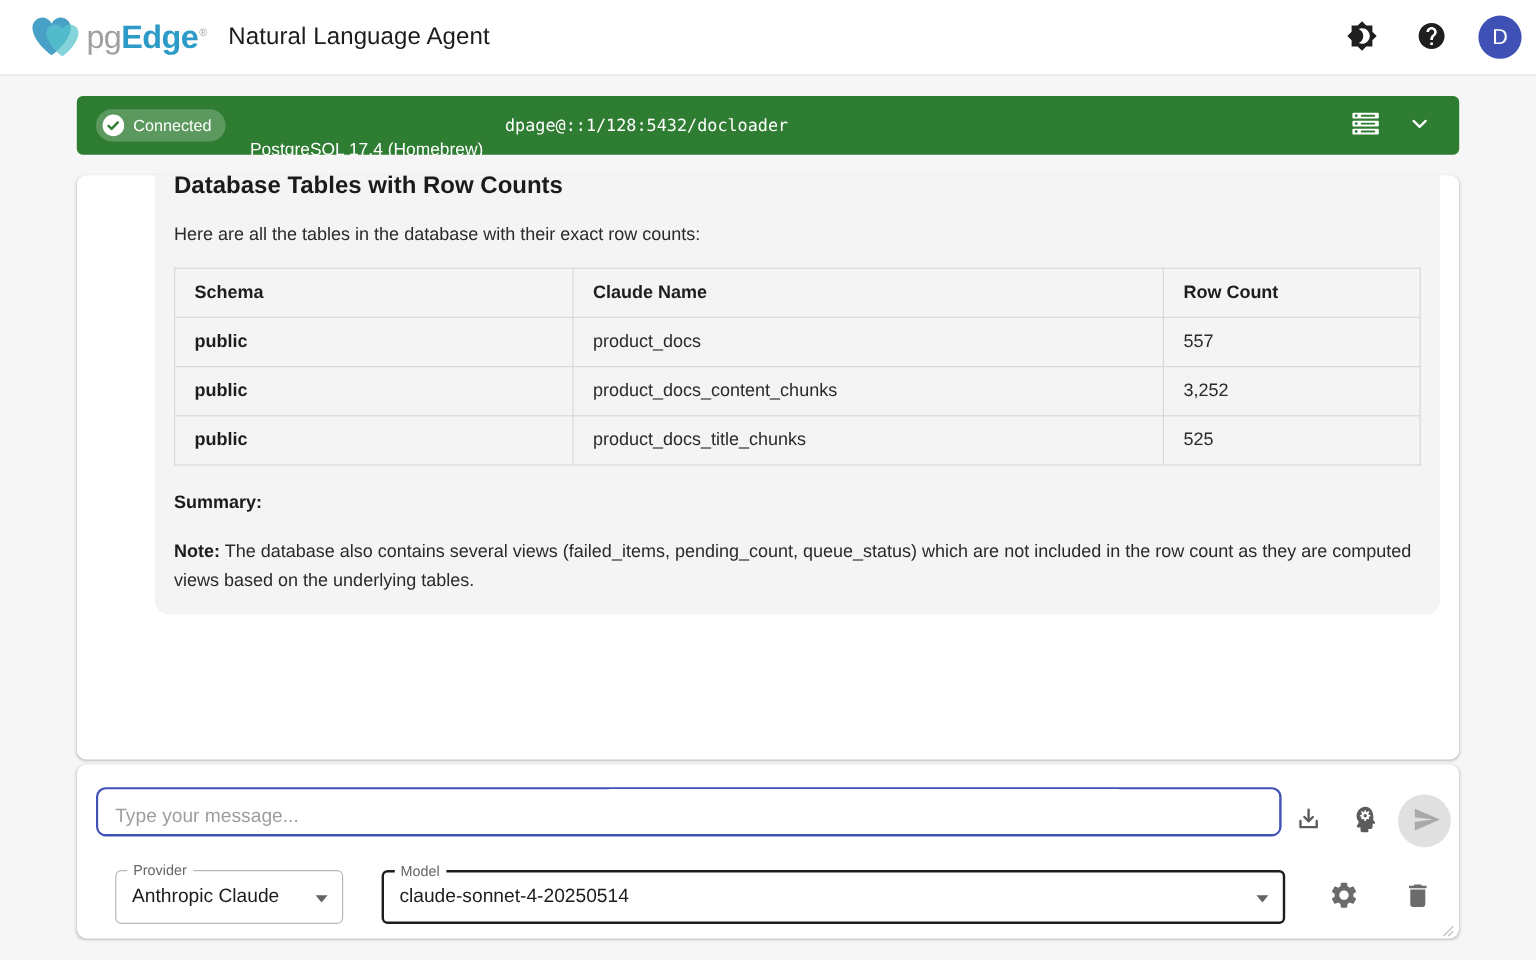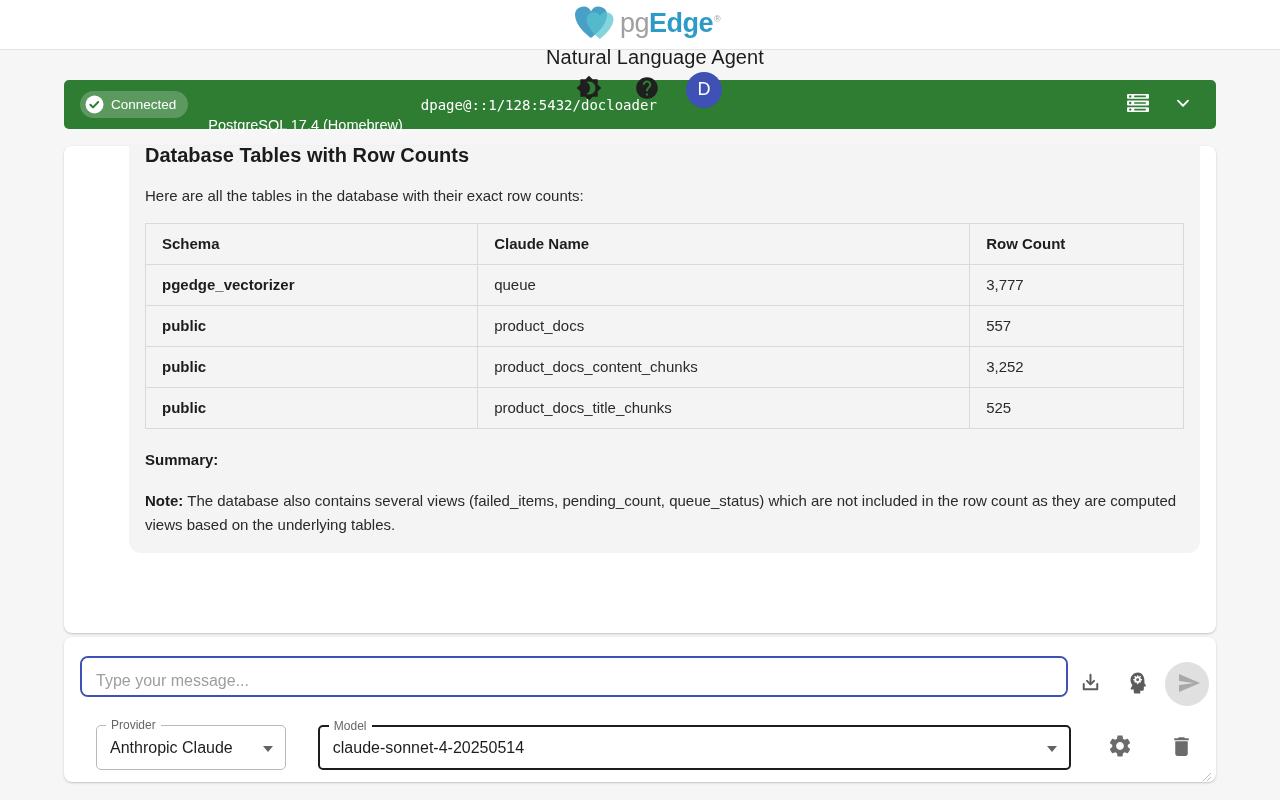--- a/index.html
+++ b/index.html
@@ -7,23 +7,23 @@
   body {
     font-family:"Liberation Sans", sans-serif;
     background:#f6f6f6;
     color:#222;
     position:relative;
     overflow:hidden;
   }
 
   
   .header {
-    position:absolute; top:0; left:0; width:1280px; height:50px;
+    position:absolute; top:0; left:0; width:1280px; height:63px;
     background:#fff; border-bottom:1px solid #e3e3e3;
-    display:flex; align-items:center; padding:0 12px 0 24px; z-index:5;flex-direction:column;
+    display:flex; align-items:center; padding:0 12px 0 24px; z-index:5;
   }
   .logo { display:flex; align-items:center; }
   .wordmark { font-size:27px; letter-spacing:-0.5px; margin-left:2px; display:flex; align-items:baseline; }
   .wm-pg { color:#a0a0a0; font-weight:500; }
   .wm-edge { color:#2d9bc7; font-weight:700; }
   .wm-reg { color:#a0a0a0; font-size:9px; margin-left:1px; align-self:flex-start; margin-top:6px; }
   .app-title { font-size:20px; font-weight:500; color:#1c1c1c; margin-left:18px; letter-spacing:0.1px; }
   .header-spacer { flex:1; }
   .header-actions { display:flex; align-items:center; gap:20px; }
   .icon-btn { background:none; border:none; cursor:pointer; display:flex; align-items:center; justify-content:center; padding:6px; border-radius:50%; }
@@ -202,25 +202,20 @@
           <col class="col-count">
         </colgroup>
       <thead>
         <tr>
           <th>Schema</th>
           <th>Claude Name</th>
           <th>Row Count</th>
         </tr>
       </thead>
       <tbody>
-        <tr>
-          <td class="schema">pgedge_vectorizer</td>
-          <td>queue</td>
-          <td>3,777</td>
-        </tr>
         <tr>
           <td class="schema">public</td>
           <td>product_docs</td>
           <td>557</td>
         </tr>
         <tr>
           <td class="schema">public</td>
           <td>product_docs_content_chunks</td>
           <td>3,252</td>
         </tr>

